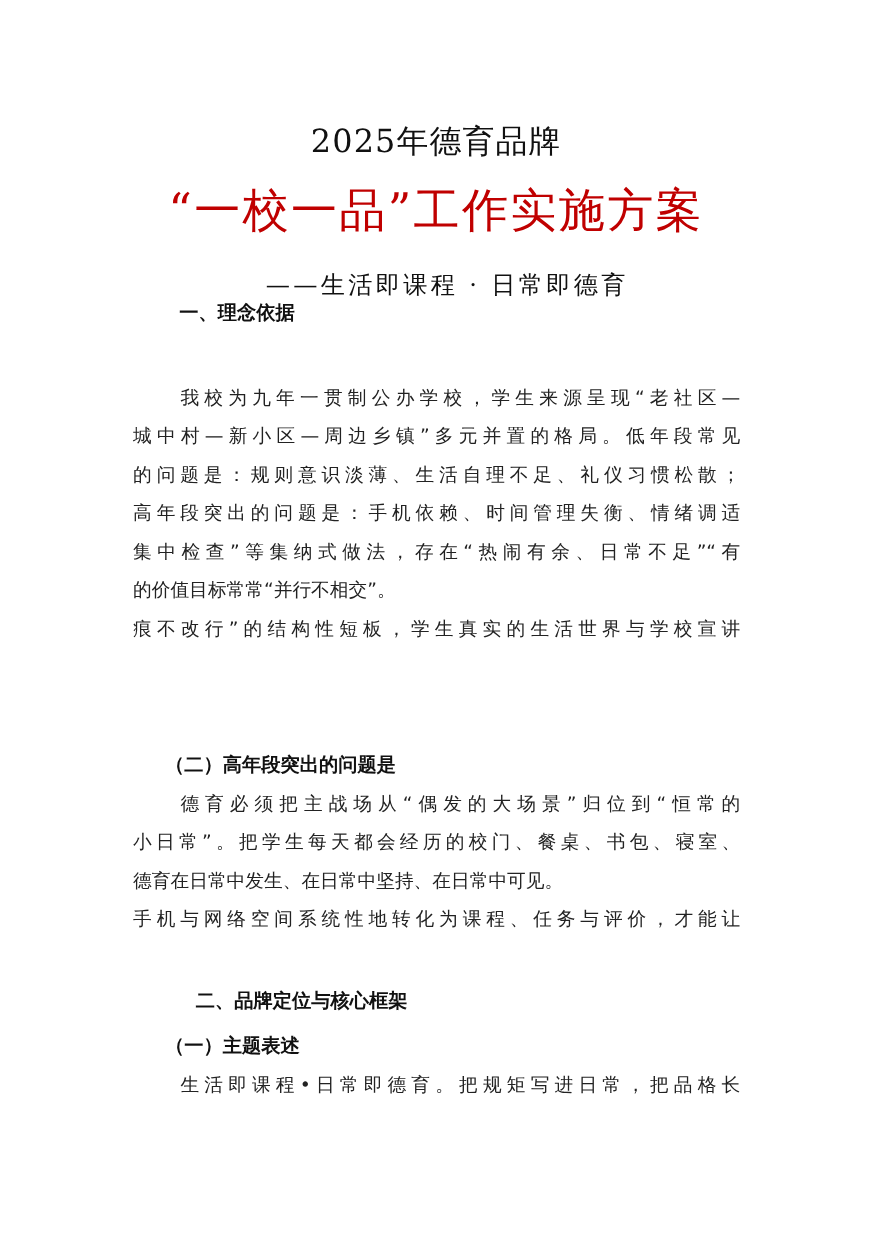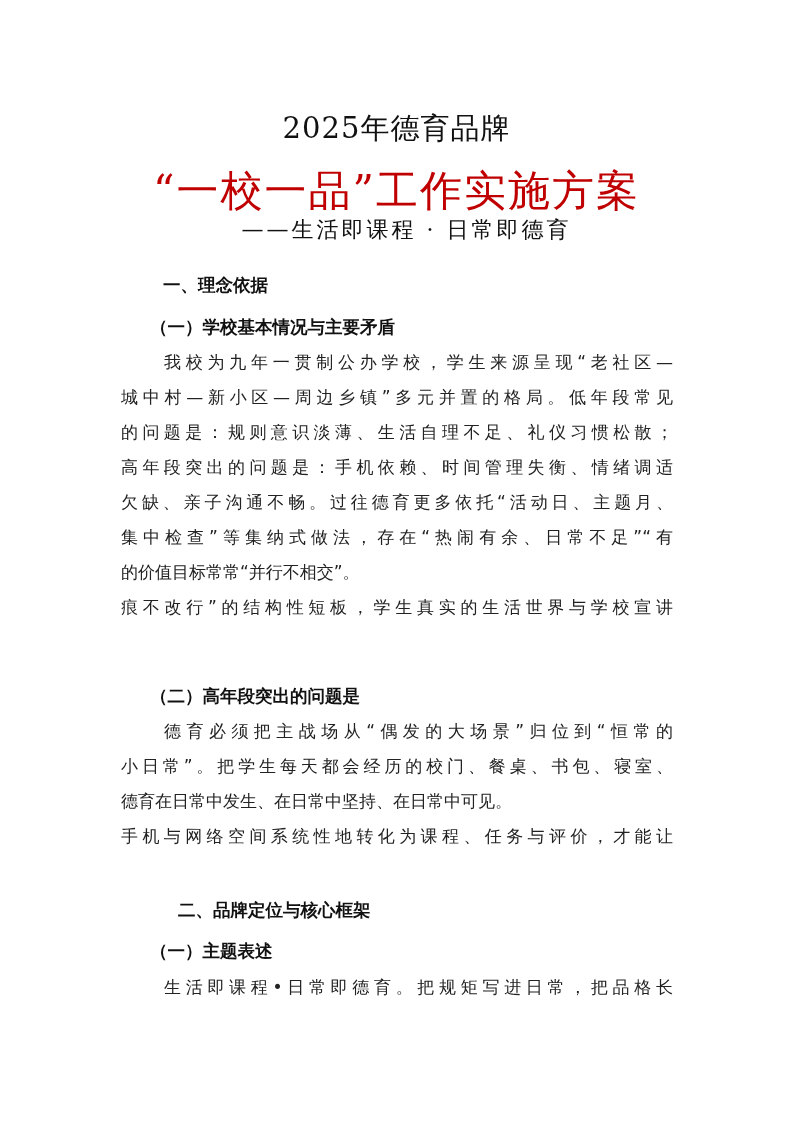--- a/index.html
+++ b/index.html
@@ -9,21 +9,21 @@
       position: absolute; left: 0; width: 793px; top: 108px; text-align: center;
       font-family: "DejaVu Serif", serif; font-size: 29px; color: #111; line-height: 40px;
       letter-spacing: 1px;
     }
     .t2 {
       position: absolute; left: 0; width: 793px; top: 163px; text-align: center;
       font-family: "DejaVu Serif", serif; font-size: 42px; color: #c00000; line-height: 56px;
       letter-spacing: 2px;
     }
     .t3 {
-      position: absolute; left: 0; width: 793px; top: 212px; text-align: center;
+      position: absolute; left: 0; width: 793px; top: 242px; text-align: center;
       font-family: "DejaVu Serif", serif; font-size: 22px; color: #111; line-height: 36px;
       letter-spacing: 3px; padding-left: 20px; box-sizing: border-box;
     }
     .h {
       position: absolute; font-family: "DejaVu Sans", sans-serif; font-weight: bold;
       font-size: 17.5px; color: #111; line-height: 26px; white-space: nowrap;
     }
     .h1 { left: 163px; }
     .h2 { left: 150px; }
     .para { position: absolute; left: 121px; width: 560px; }
@@ -38,28 +38,26 @@
 </head>
 <body>
 
 <div class="page">
 
   <div class="t1">2025年德育品牌</div>
   <div class="t2">“一校一品”工作实施方案</div>
   <div class="t3">——生活即课程 · 日常即德育</div>
 
   <div class="h h1" style="top:272px;">一、理念依据</div>
-  <div class="h h2" style="top:314px;">（一）学校基本情况与主要矛盾</div>
 
   <div class="para" style="top:345px;">
     <span class="line first">我校为九年一贯制公办学校，学生来源呈现“老社区—</span>
     <span class="line">城中村—新小区—周边乡镇”多元并置的格局。低年段常见</span>
     <span class="line">的问题是：规则意识淡薄、生活自理不足、礼仪习惯松散；</span>
     <span class="line">高年段突出的问题是：手机依赖、时间管理失衡、情绪调适</span>
-    <span class="line">欠缺、亲子沟通不畅。过往德育更多依托“活动日、主题月、</span>
     <span class="line">集中检查”等集纳式做法，存在“热闹有余、日常不足”“有</span>
     <span class="line last">的价值目标常常“并行不相交”。</span>
     <span class="line">痕不改行”的结构性短板，学生真实的生活世界与学校宣讲</span>
   </div>
 
   <div class="h h2" style="top:683px;">（二）高年段突出的问题是</div>
 
   <div class="para" style="top:714px;">
     <span class="line first">德育必须把主战场从“偶发的大场景”归位到“恒常的</span>
     <span class="line">小日常”。把学生每天都会经历的校门、餐桌、书包、寝室、</span>

